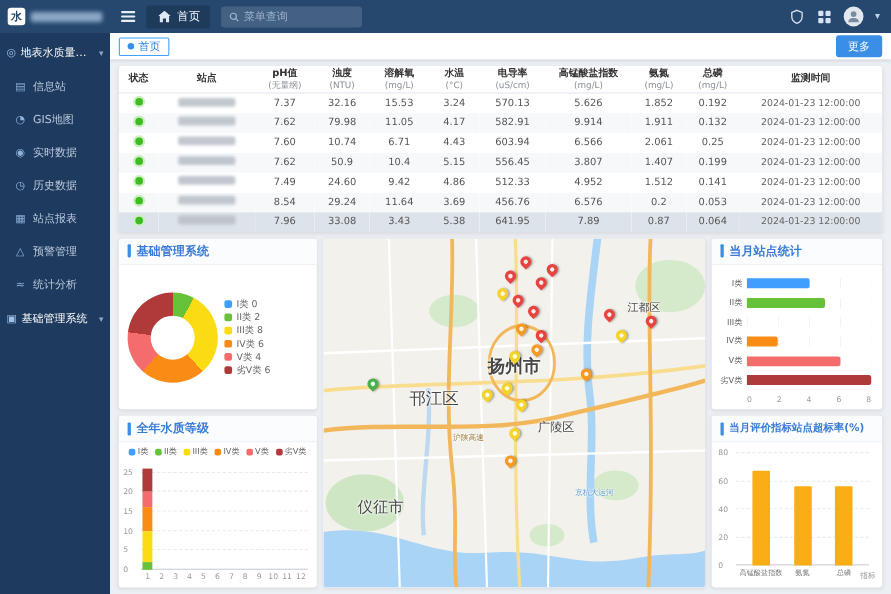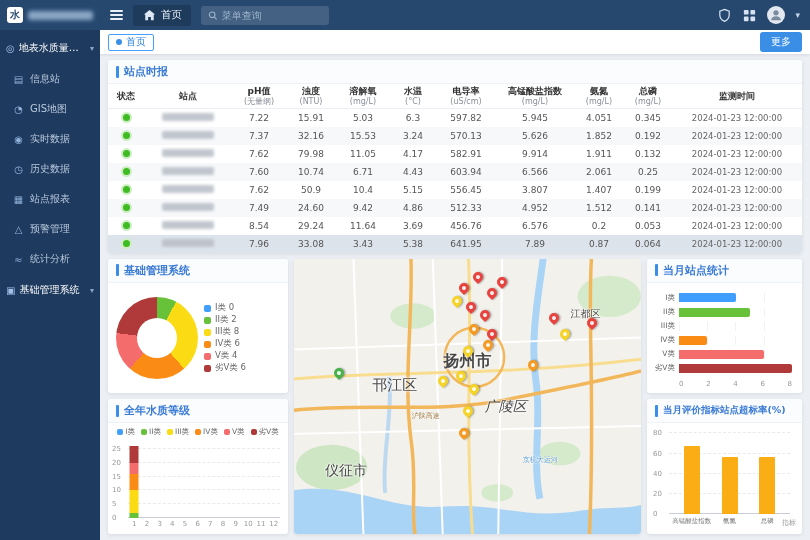--- a/index.html
+++ b/index.html
@@ -218,24 +218,20 @@
       <span class="tag">
         <i class="tag-dot"></i>
         <span>首页</span>
       </span>
       <button class="more-btn">更多</button>
     </div>
 
     <div class="content">
 
       <section class="card table-card">
-        <div class="card-title">
-          <i class="tbar"></i>
-          <span>站点时报</span>
-        </div>
         <table>
           <colgroup>
             <col style="width:36px">
               <col style="width:88px">
               <col style="width:54px">
               <col style="width:50px">
             <col style="width:54px">
               <col style="width:46px">
               <col style="width:60px">
               <col style="width:78px">
@@ -282,33 +278,20 @@
                 <th>
                   <div class="th1">总磷</div>
                   <div class="th2">(mg/L)</div>
                 </th>
                 <th>
                   <div class="th1">监测时间</div>
                 </th>
               </tr>
             </thead>
           <tbody id="srt-body">
-              <tr>
-                <td><span class="dot"></span></td>
-                <td><span class="blur-chip"></span></td>
-                <td>7.22</td>
-                <td>15.91</td>
-                <td>5.03</td>
-                <td>6.3</td>
-                <td>597.82</td>
-                <td>5.945</td>
-                <td>4.051</td>
-                <td>0.345</td>
-                <td class="time-cell">2024-01-23 12:00:00</td>
-              </tr>
               <tr>
                 <td><span class="dot"></span></td>
                 <td><span class="blur-chip"></span></td>
                 <td>7.37</td>
                 <td>32.16</td>
                 <td>15.53</td>
                 <td>3.24</td>
                 <td>570.13</td>
                 <td>5.626</td>
                 <td>1.852</td>
@@ -544,21 +527,21 @@
             <g stroke="#f2b75a" stroke-width="3.5" fill="none">
               <path d="M0,154 C70,146 150,158 220,142 C280,130 320,122 350,114"></path>
               <path d="M118,0 C120,62 110,122 118,184 C124,224 118,254 122,280"></path>
               <path d="M300,0 C296,62 304,144 298,280"></path>
               <circle cx="182" cy="100" r="30" stroke-width="2.5"></circle>
             </g>
           </svg>
           <div class="map-overlay" id="map-overlay">
               <span class="map-label" style="left: 50%; top: 37%; font-size: 16px; font-weight: bold;">扬州市</span>
               <span class="map-label" style="left: 29%; top: 46%; font-size: 15px;">邗江区</span>
-              <span class="map-label" style="left: 61%; top: 54%; font-size: 14px; font-style: italic;">广陵区</span>
+              <span class="map-label" style="left: 61%; top: 54%; font-size: 11px;">广陵区</span>
               <span class="map-label" style="left: 84%; top: 20%; font-size: 10px;">江都区</span>
               <span class="map-label" style="left: 15%; top: 77%; font-size: 14px;">仪征市</span>
               <span class="map-label map-road-label" style="left: 38%; top: 57%; font-size: 7px;">沪陕高速</span>
               <span class="map-label map-water-label" style="left: 71%; top: 73%; font-size: 7px;">京杭大运河</span>
               <span class="pin" style="left: 49%; top: 13%; background: rgb(232, 67, 62);"></span>
               <span class="pin" style="left: 53%; top: 9%; background: rgb(232, 67, 62);"></span>
               <span class="pin" style="left: 57%; top: 15%; background: rgb(232, 67, 62);"></span>
               <span class="pin" style="left: 51%; top: 20%; background: rgb(232, 67, 62);"></span>
               <span class="pin" style="left: 55%; top: 23%; background: rgb(232, 67, 62);"></span>
               <span class="pin" style="left: 60%; top: 11%; background: rgb(232, 67, 62);"></span>

